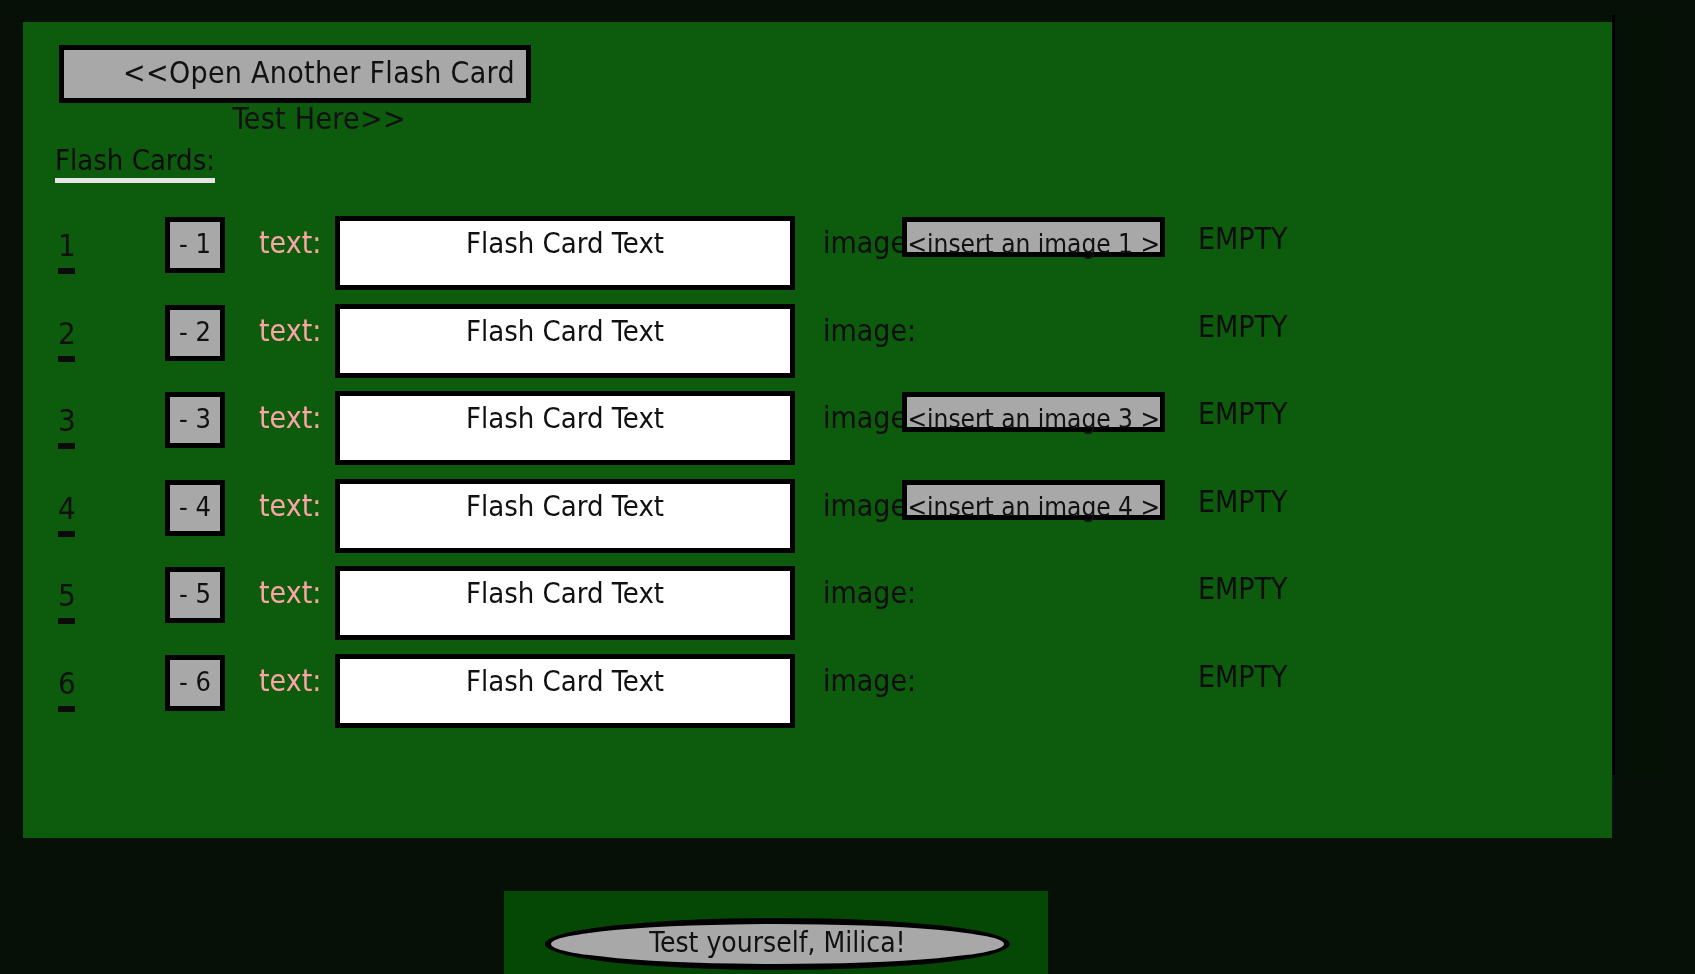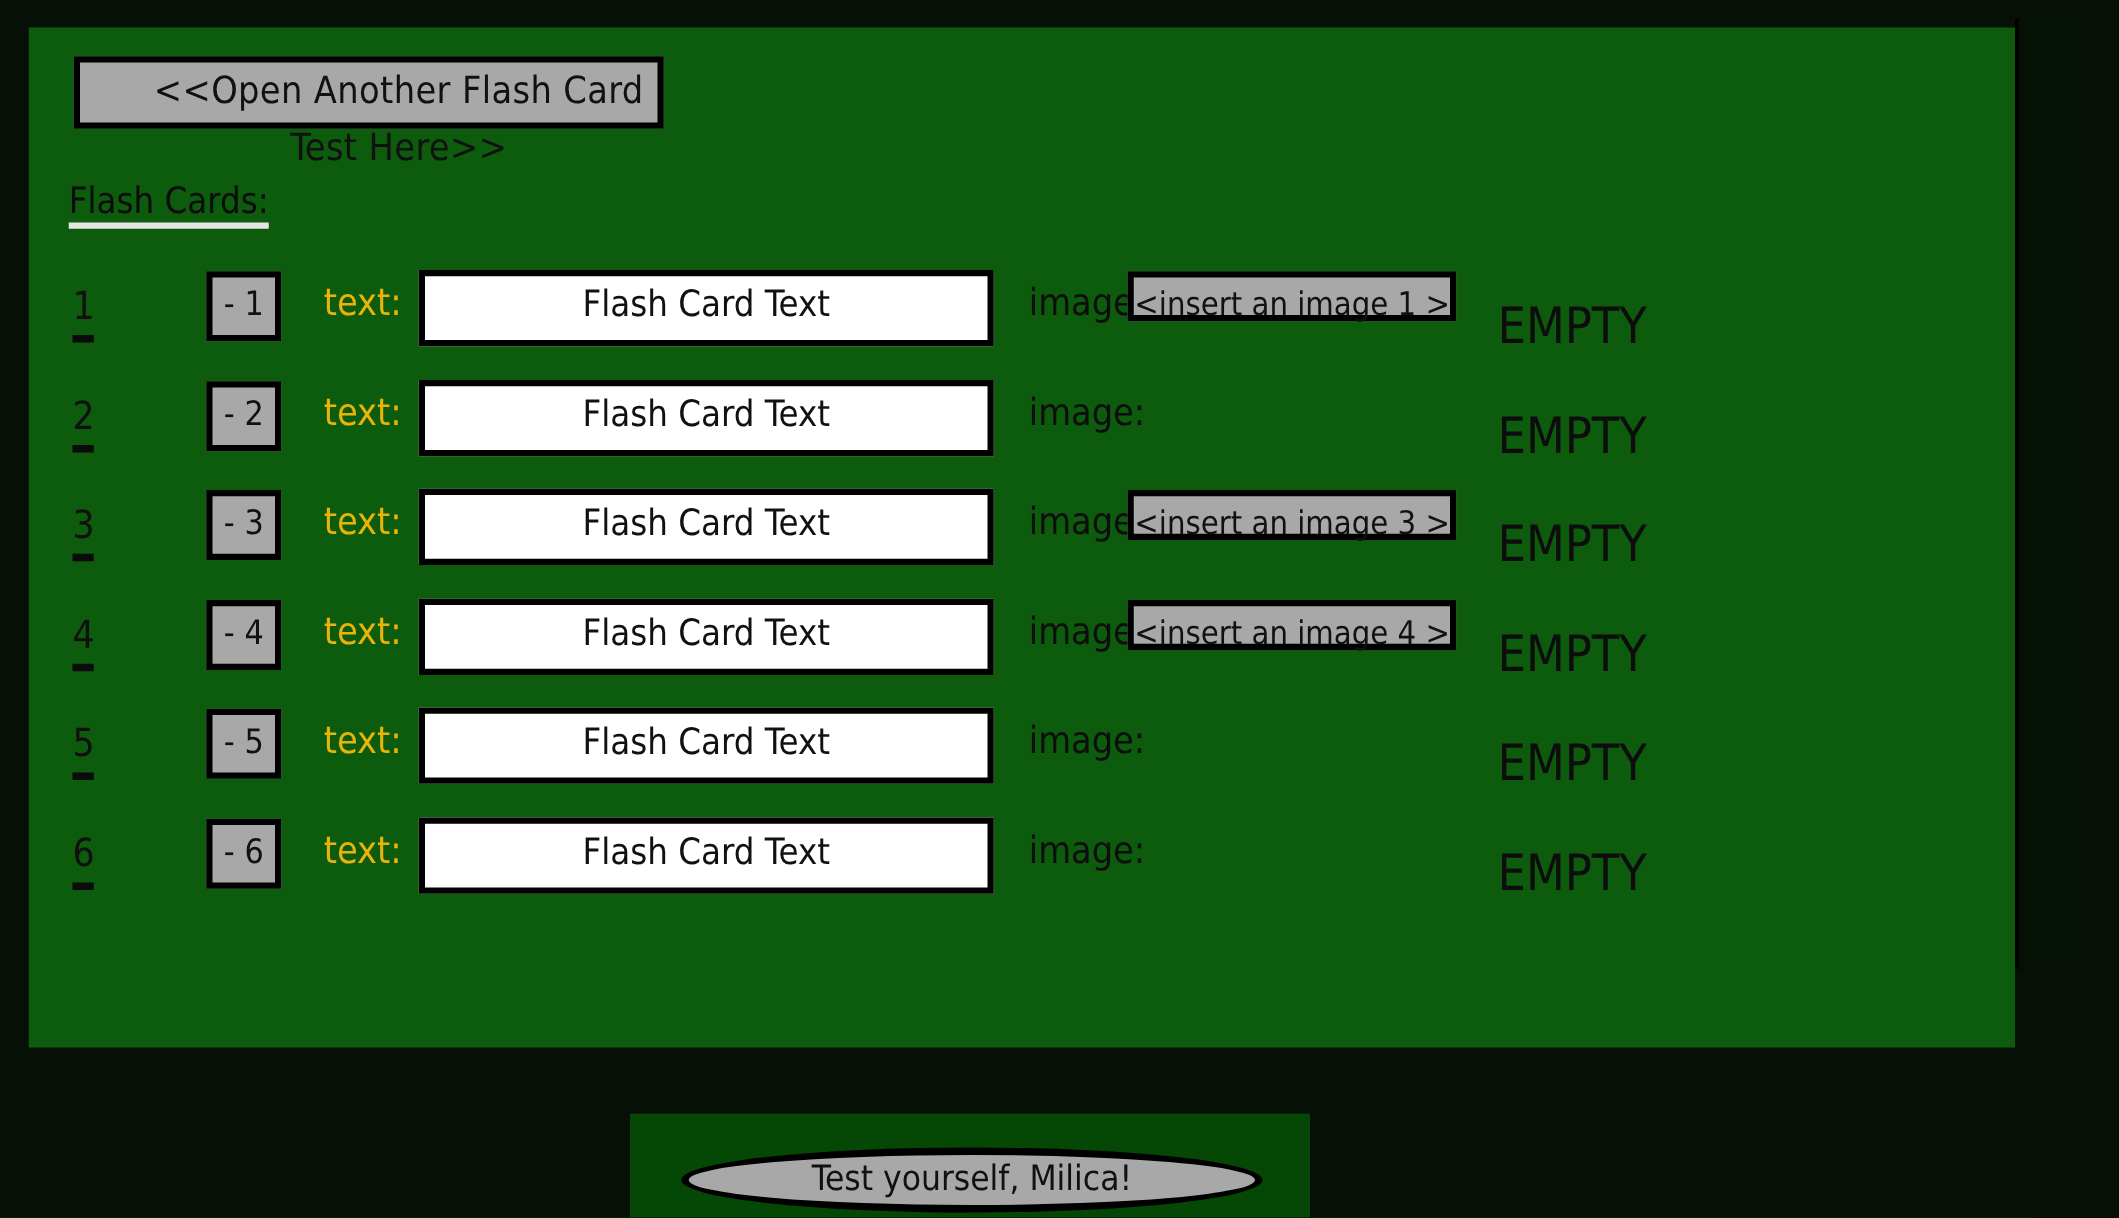--- a/index.html
+++ b/index.html
@@ -98,29 +98,29 @@
     line-height: 44px;
     text-align: center;
     cursor: pointer;
   }
 
   .text-label {
     position: absolute;
     left: 236px;
     top: 8px;
     font-size: 30px;
-    color: #eab308;
+    color: #fca5a5;
   }
 
   .text-input {
     position: absolute;
     left: 312px;
     top: -1px;
     width: 460px;
-    height: 61px;
+    height: 74px;
     background: #ffffff;
     border: 5px solid #000000;
     color: #111111;
     font-size: 29px;
     line-height: 45px;
     text-align: center;
     cursor: text;
     font-family: inherit;
     overflow: hidden;
     white-space: nowrap;
@@ -145,22 +145,22 @@
     color: #111111;
     font-size: 26px;
     line-height: 44px;
     text-align: right;
     cursor: pointer;
   }
 
   .image-status {
     position: absolute;
     left: 1175px;
-    top: 21px;
-    font-size: 40px;
+    top: 4px;
+    font-size: 30px;
     color: #0d0d0d;
   }
 
   
   #scrollbar-track {
     position: absolute;
     left: 1612px;
     top: 15px;
     width: 54px;
     height: 760px;

